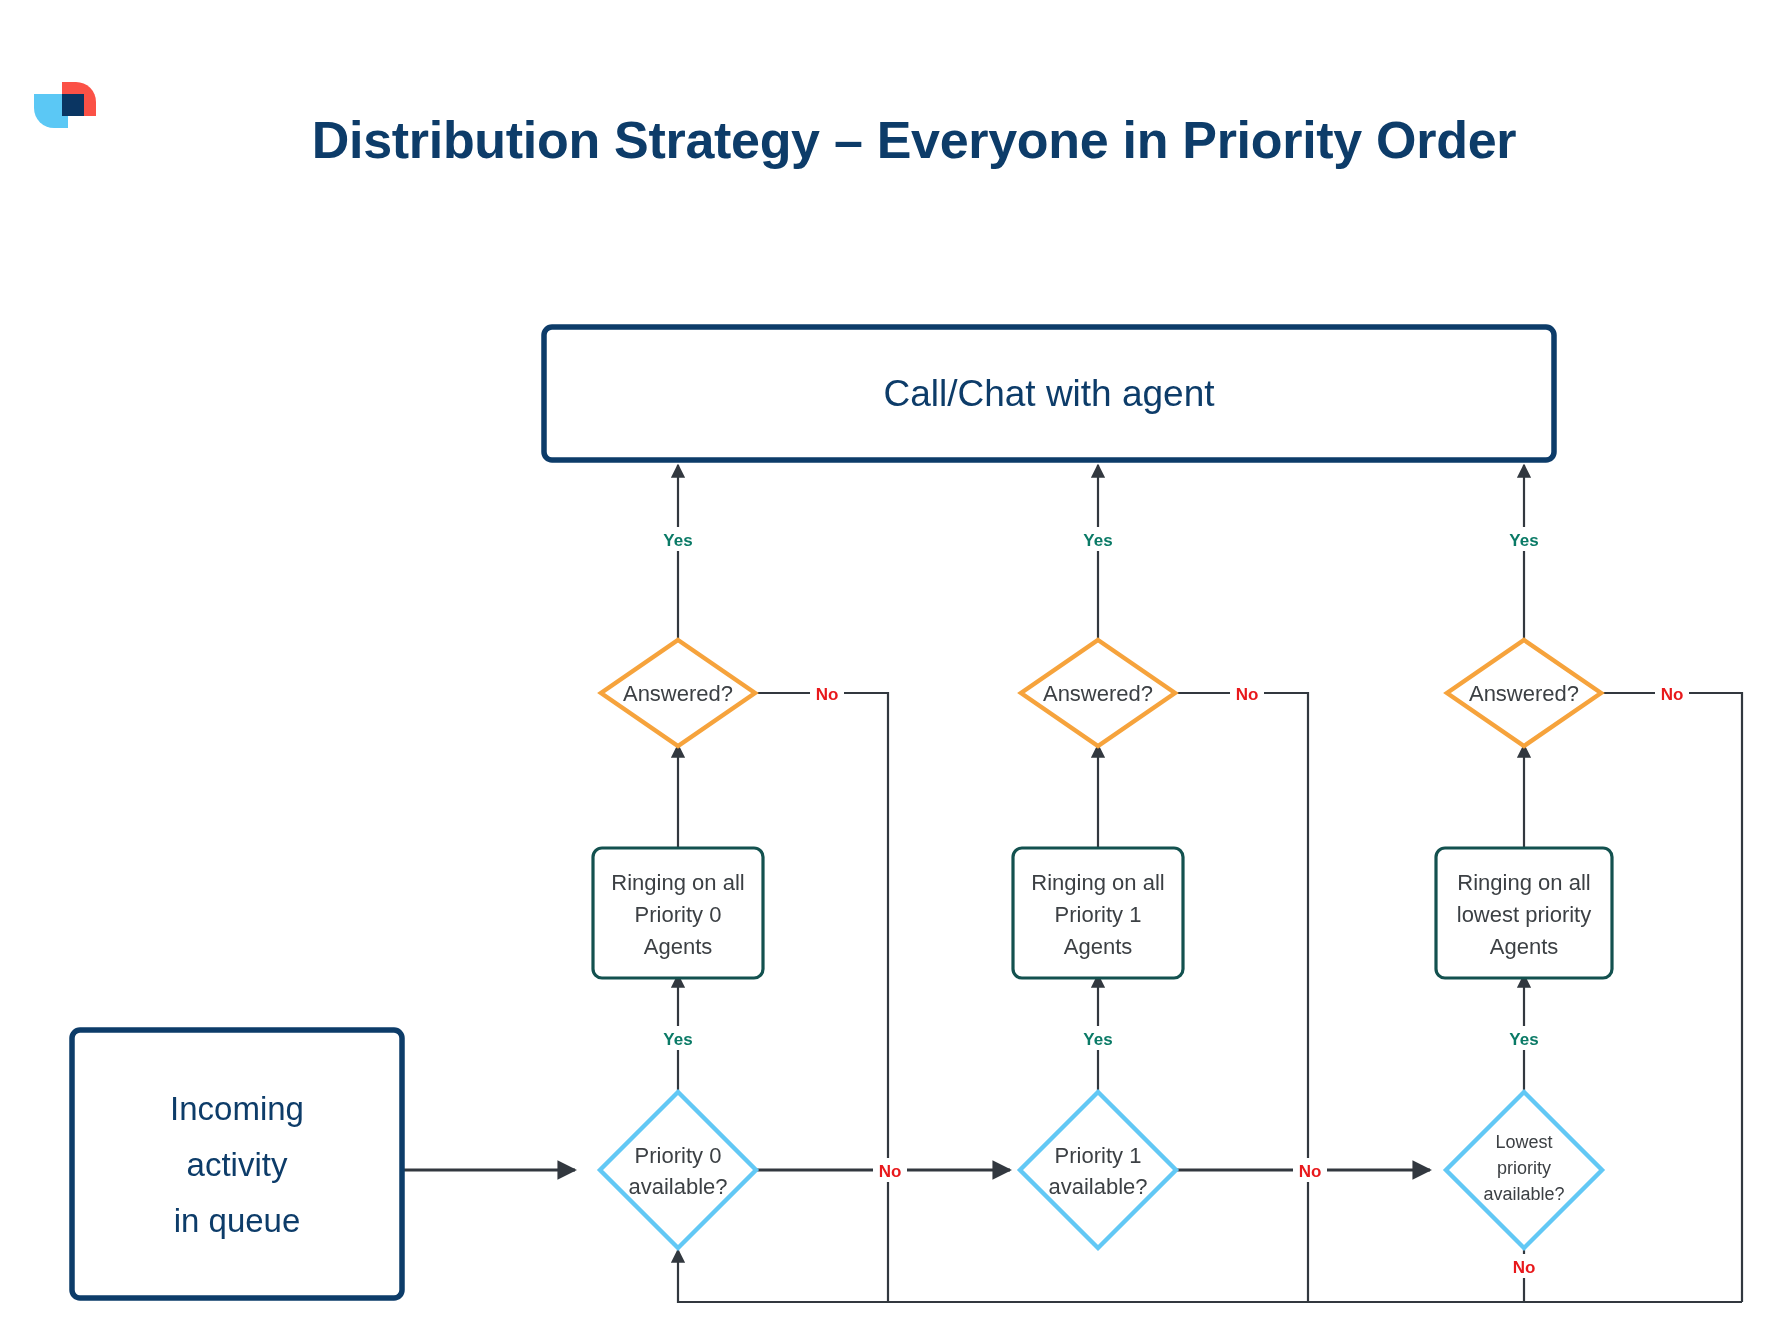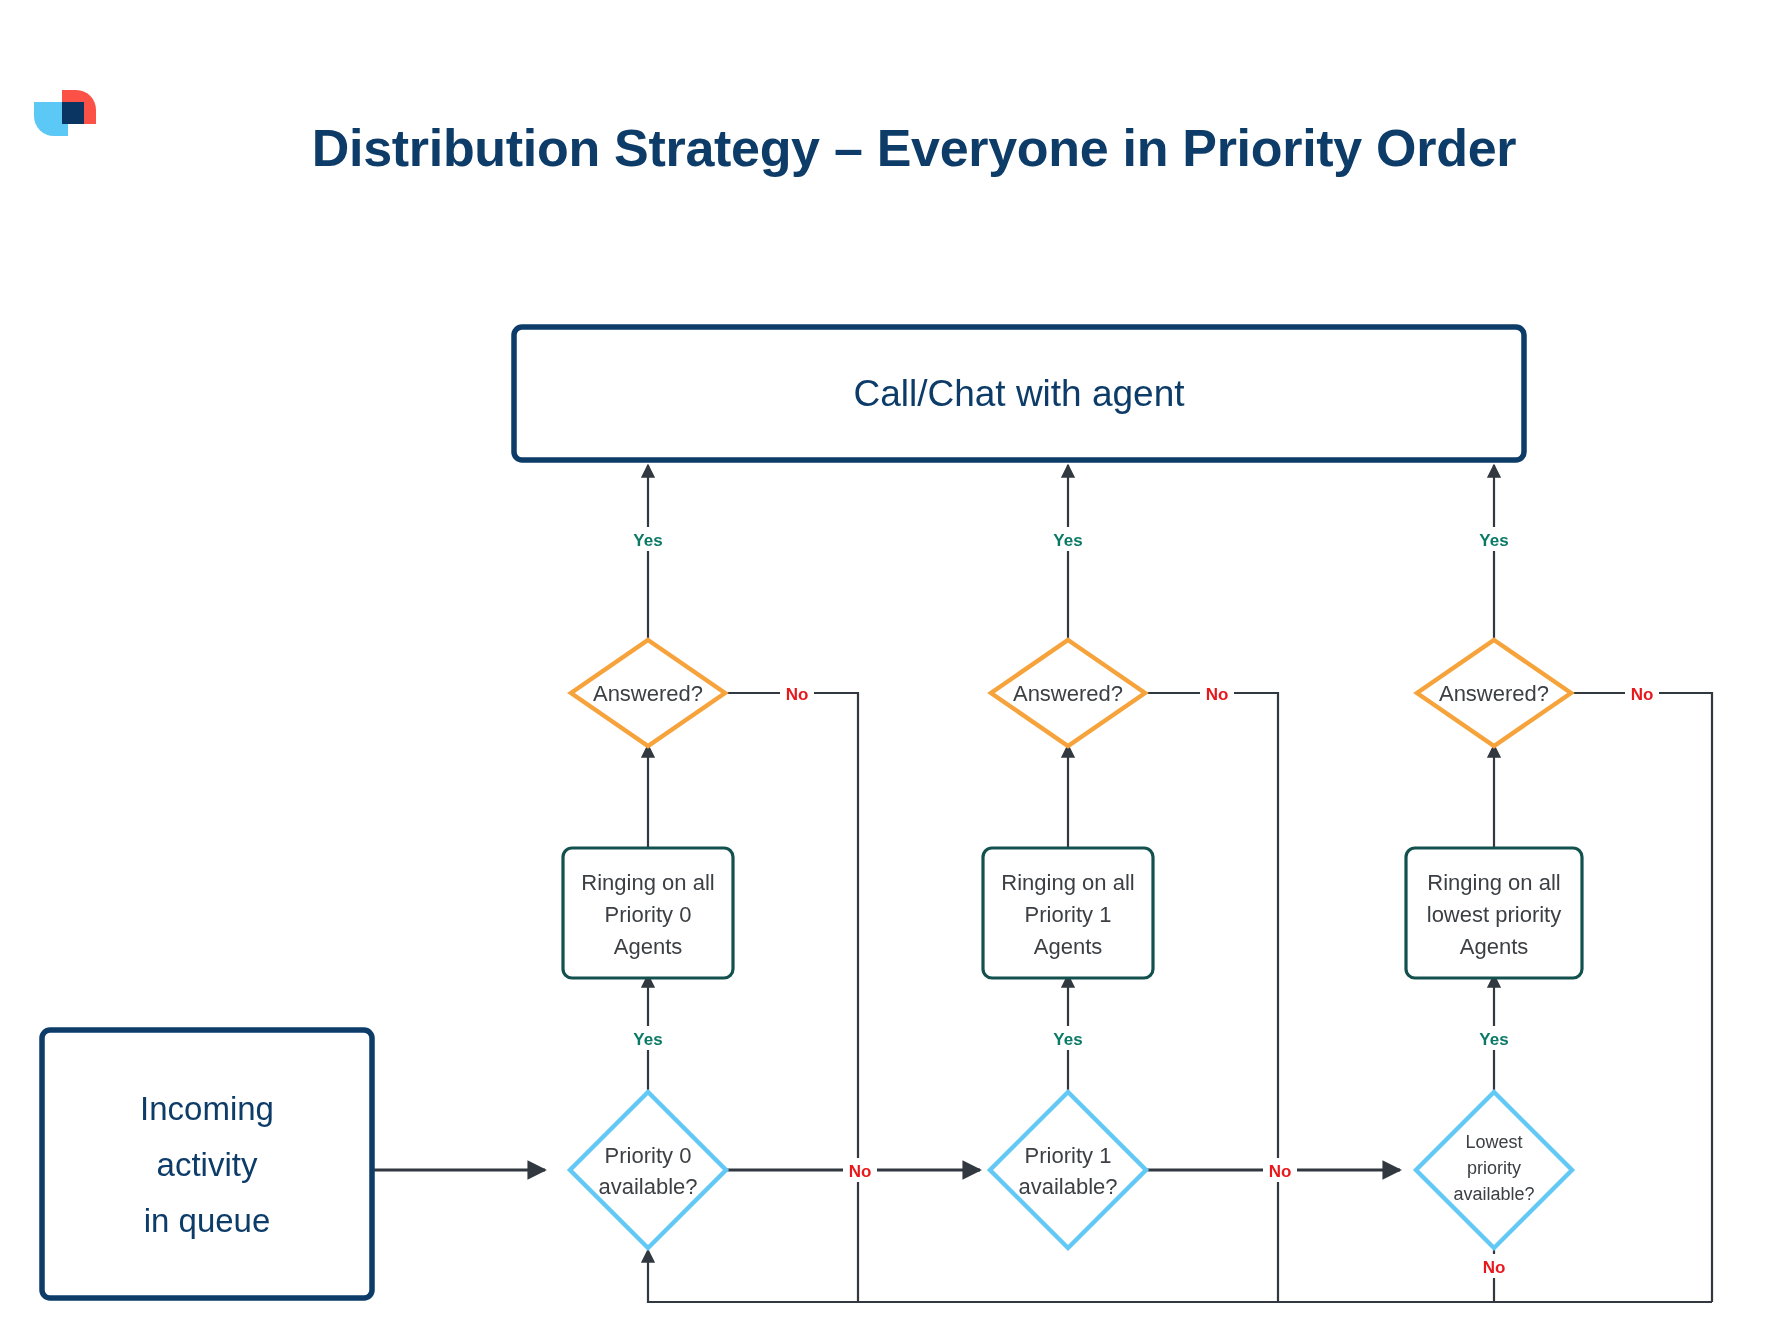--- a/index.html
+++ b/index.html
@@ -11,21 +11,21 @@
     width: 1771px;
     height: 1330px;
     position: relative;
     font-family: "Liberation Sans", sans-serif;
     overflow: hidden;
   }
 
   
   #header {
     position: absolute;
-    top: 12px; left: 0;
+    top: 4px; left: 0;
     width: 1771px;
     height: 210px;
   }
   #brand-logo {
     position: absolute;
     left: 34px;
     top: 68px;
     width: 62px;
     height: 62px;
   }
@@ -43,20 +43,21 @@
     white-space: nowrap;
   }
 
   
   #diagram {
     position: absolute;
     left: 0;
     top: 0;
     width: 1681px;
     height: 1330px;
+    padding-left: 30px;
   }
   #diagram svg {
     display: block;
     width: 1771px;
     height: 1330px;
   }
 
   .edge        { stroke: #32383f; stroke-width: 2.2; fill: none; }
   .edge-thick  { stroke: #32383f; stroke-width: 3.0; fill: none; }
   .node-fill   { fill: #ffffff; }

